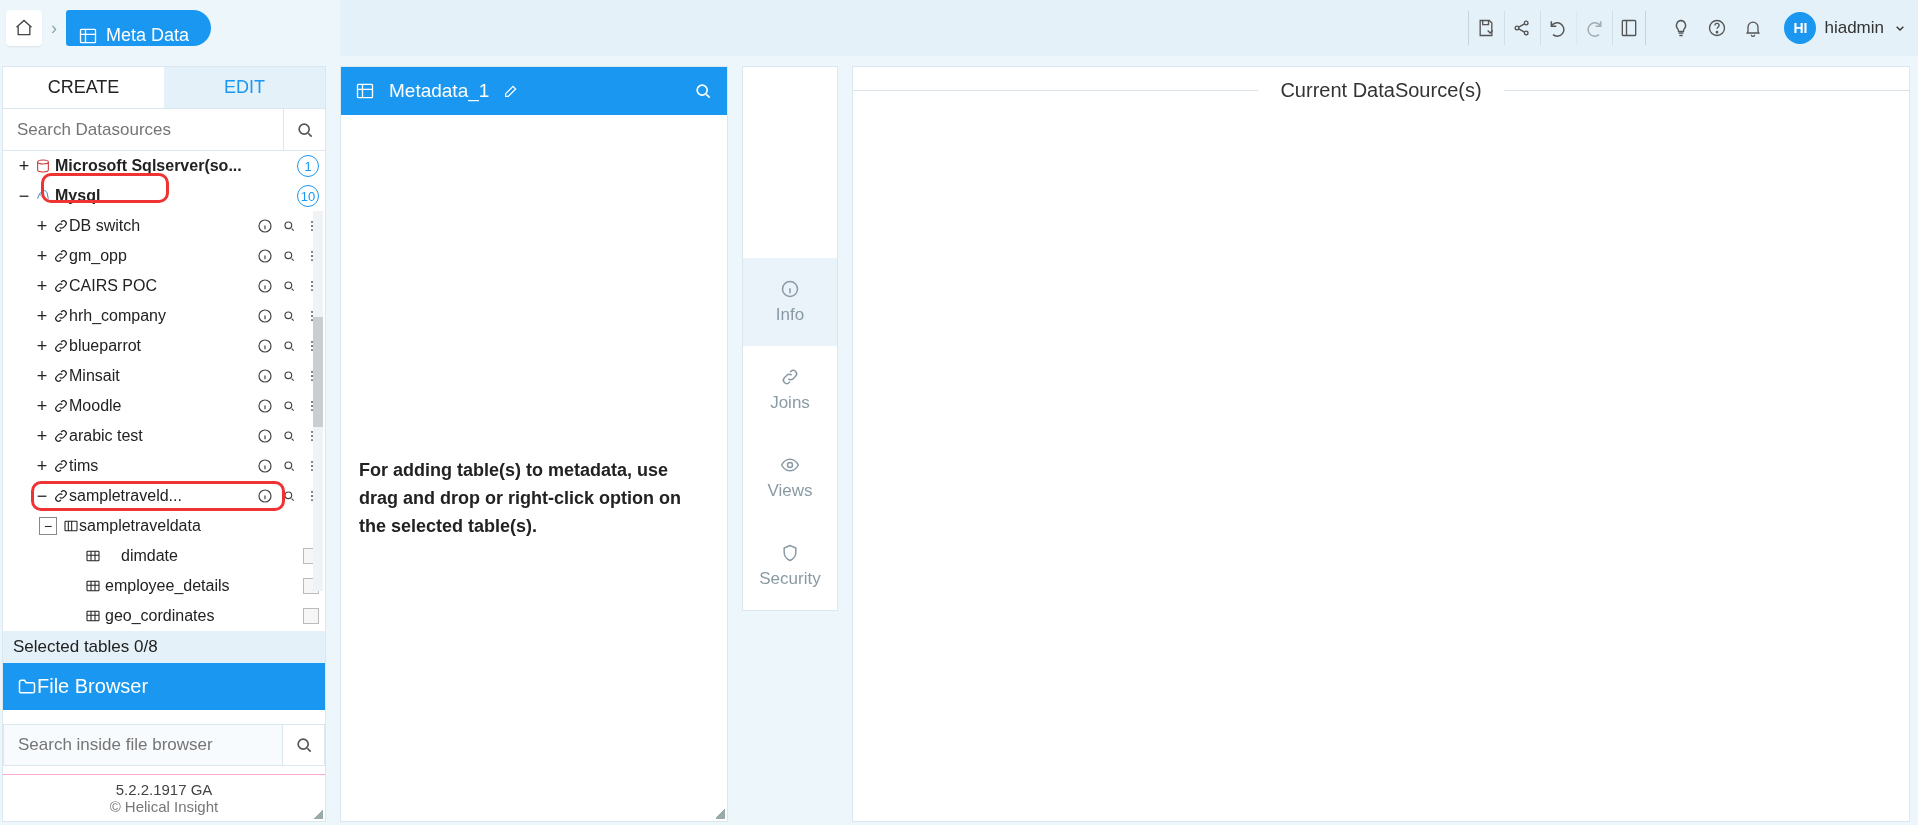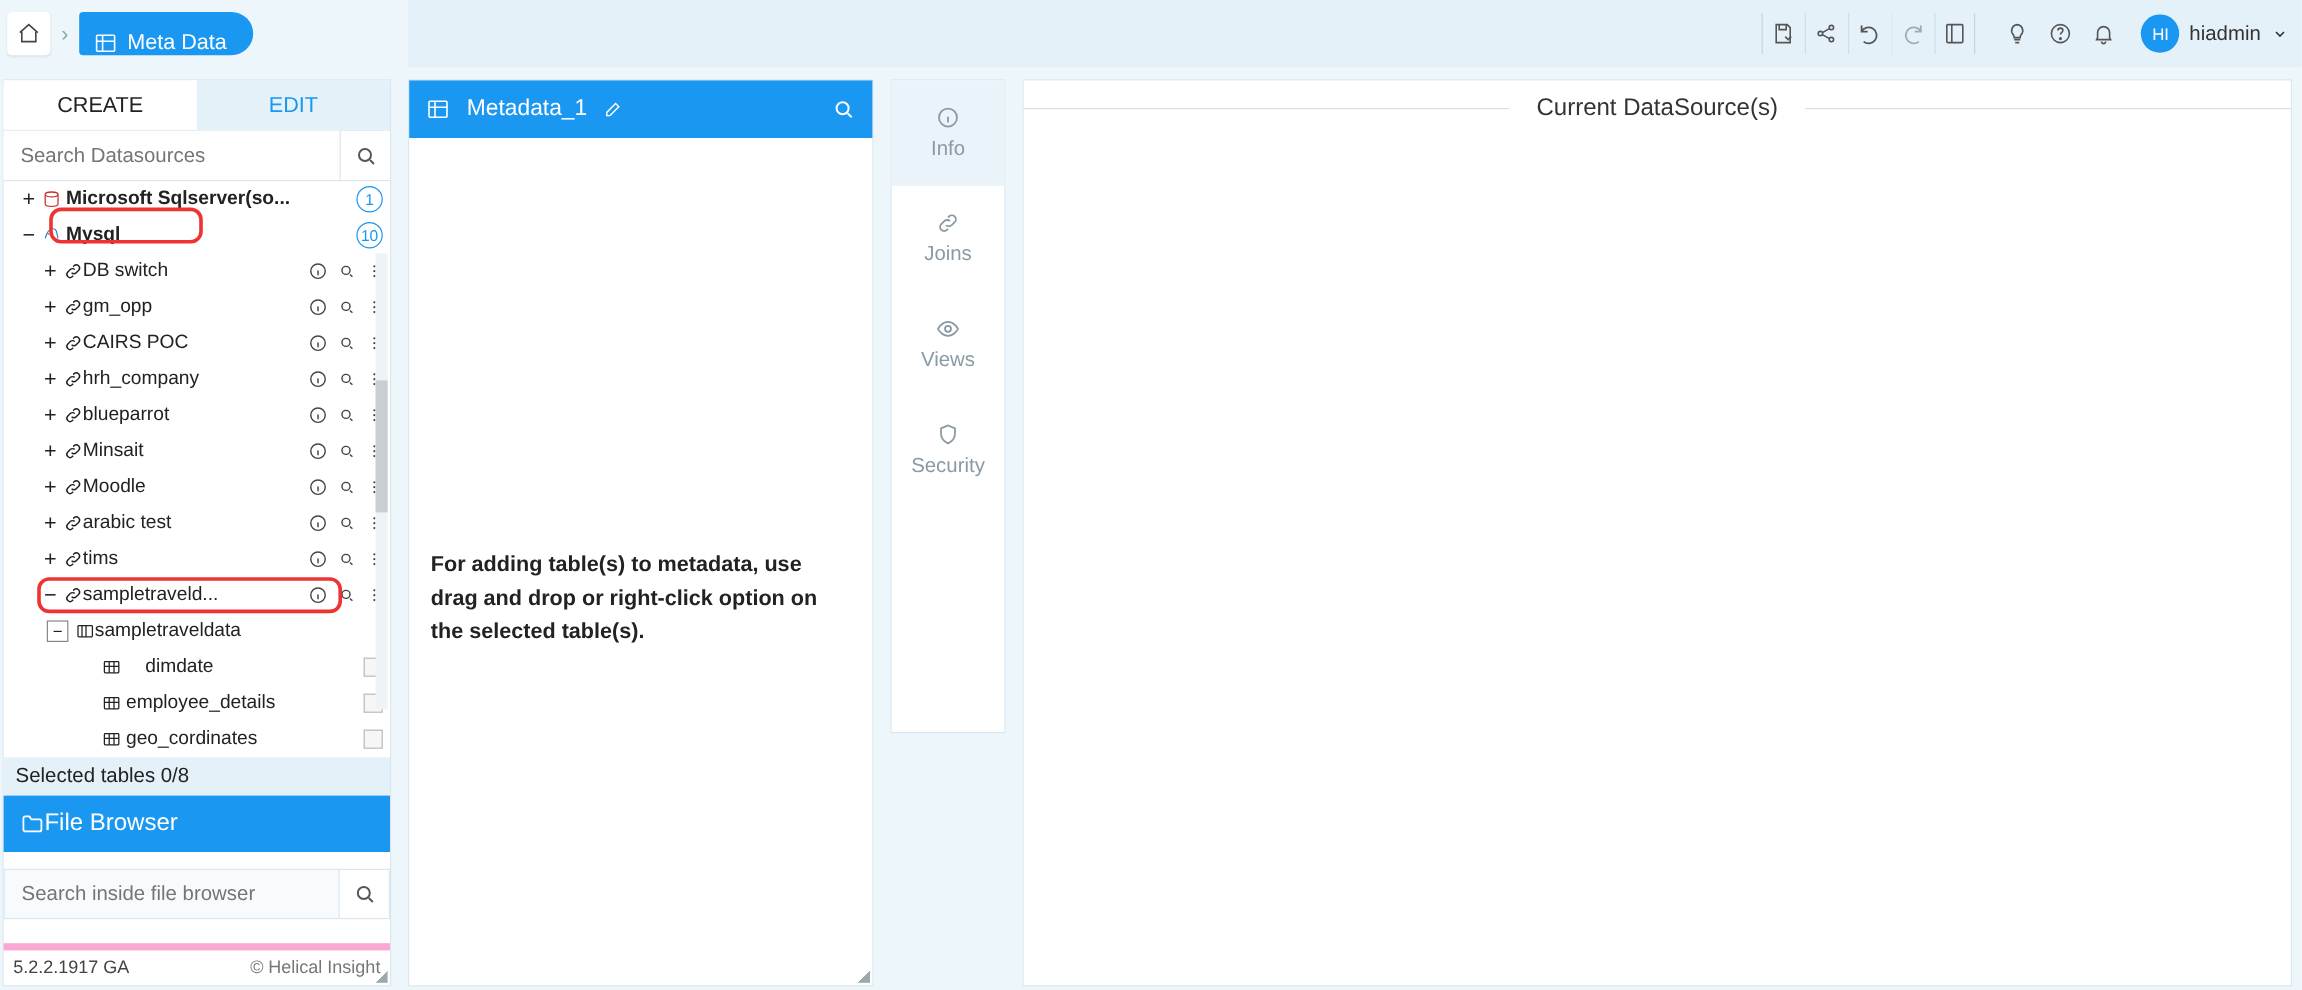--- a/index.html
+++ b/index.html
@@ -32,21 +32,21 @@
     width:34px; height:34px; display:flex; align-items:center; justify-content:center;
     color:#555; border-left:1px solid #d0dee6;
   }
   .iconbtn:first-child { border-left:none; }
   .iconbtn.noborder { border-left:none; }
   .iconbtn.group-divider-left { border-left:1px solid #c5d5de; }
   .iconbtn.group-divider-right { border-right:1px solid #c5d5de; }
   .user-chip {
     display:flex; align-items:center; gap:8px; padding-left:12px; color:#333; font-size:17px;
   }
-  .avatar { width:32px; height:32px; border-radius:50%; background:#1a97f0; color:#fff; display:flex; align-items:center; justify-content:center; font-weight:400; font-size:14px; }
+  .avatar { width:32px; height:32px; border-radius:50%; background:#1a97f0; color:#fff; display:flex; align-items:center; justify-content:center; font-weight:700; font-size:14px; }
 
   
   .left-panel {
     position:absolute; left:2px; top:66px; width:324px; height:756px;
     background:#fff; border:1px solid #dbe7ee; display:flex; flex-direction:column;
   }
   .tabs-row { display:flex; height:42px; border-bottom:1px solid #dbe7ee; }
   .tab { flex:1; display:flex; align-items:center; justify-content:center; font-size:18px; }
   .tab.active { background:#fff; color:#222; font-weight:500; }
   .tab.inactive { background:#e4f1f8; color:#1a97f0; font-weight:500; }
@@ -106,21 +106,21 @@
     background:#1a97f0; color:#fff; font-size:20px; padding:12px 14px;
     display:flex; align-items:center; 
   }
 
   .search-row2 { display:flex; height:42px; border:1px solid #dbe7ee; margin-top:14px; }
   .search-row2 input { flex:1; border:none; outline:none; padding:0 14px; font-size:17px; color:#999; background:#f8fbfd; }
   .search-row2 .sbtn { width:42px; display:flex; align-items:center; justify-content:center; border-left:1px solid #dbe7ee; color:#555; }
 
   .version-row {
     margin-top:auto; display:flex; align-items:center; justify-content:space-between;
-    padding:6px 8px; font-size:15px; color:#444; border-top:6px solid #f9a8d4;
+    padding:6px 8px; font-size:15px; color:#444; border-top:1px solid #f9a8d4;flex-direction:column;
   }
   .version-row .brand { color:#777; display:flex; align-items:center; gap:4px; }
   .corner-resize {
     position:absolute; right:2px; bottom:2px; width:10px; height:10px;
     background:linear-gradient(135deg, transparent 50%, #9aa 50%);
   }
 
   
   .mid-panel {
     position:absolute; left:340px; top:66px; width:388px; height:756px;
@@ -130,21 +130,21 @@
     height:48px; background:#1a97f0; color:#fff; display:flex; align-items:center;
     padding:0 14px; gap:14px; font-size:19px;
   }
   .mid-header .spacer { flex:1; }
   .mid-help { position:absolute; top:390px; left:0; right:0; padding:0 18px; font-size:18px; font-weight:600; line-height:1.55; }
   .mid-panel .corner-resize { right:2px; bottom:2px; }
 
   
   .right-tabs {
     position:absolute; left:742px; top:66px; width:96px; height:545px;
-    background:#fff; border:1px solid #dbe7ee; display:flex; flex-direction:column;
+    background:#fff; border:1px solid #dbe7ee; display:flex; flex-direction:column;justify-content:flex-end;
   }
   .rtab {
     display:flex; flex-direction:column; align-items:center; justify-content:center;
     gap:6px; height:88px; color:#8a9aa4; font-size:17px;
   }
   .rtab.active { background:#eaf3f9; color:#8a9aa4; }
 
   
   .canvas {
     position:absolute; left:852px; top:66px; right:8px; height:756px;

